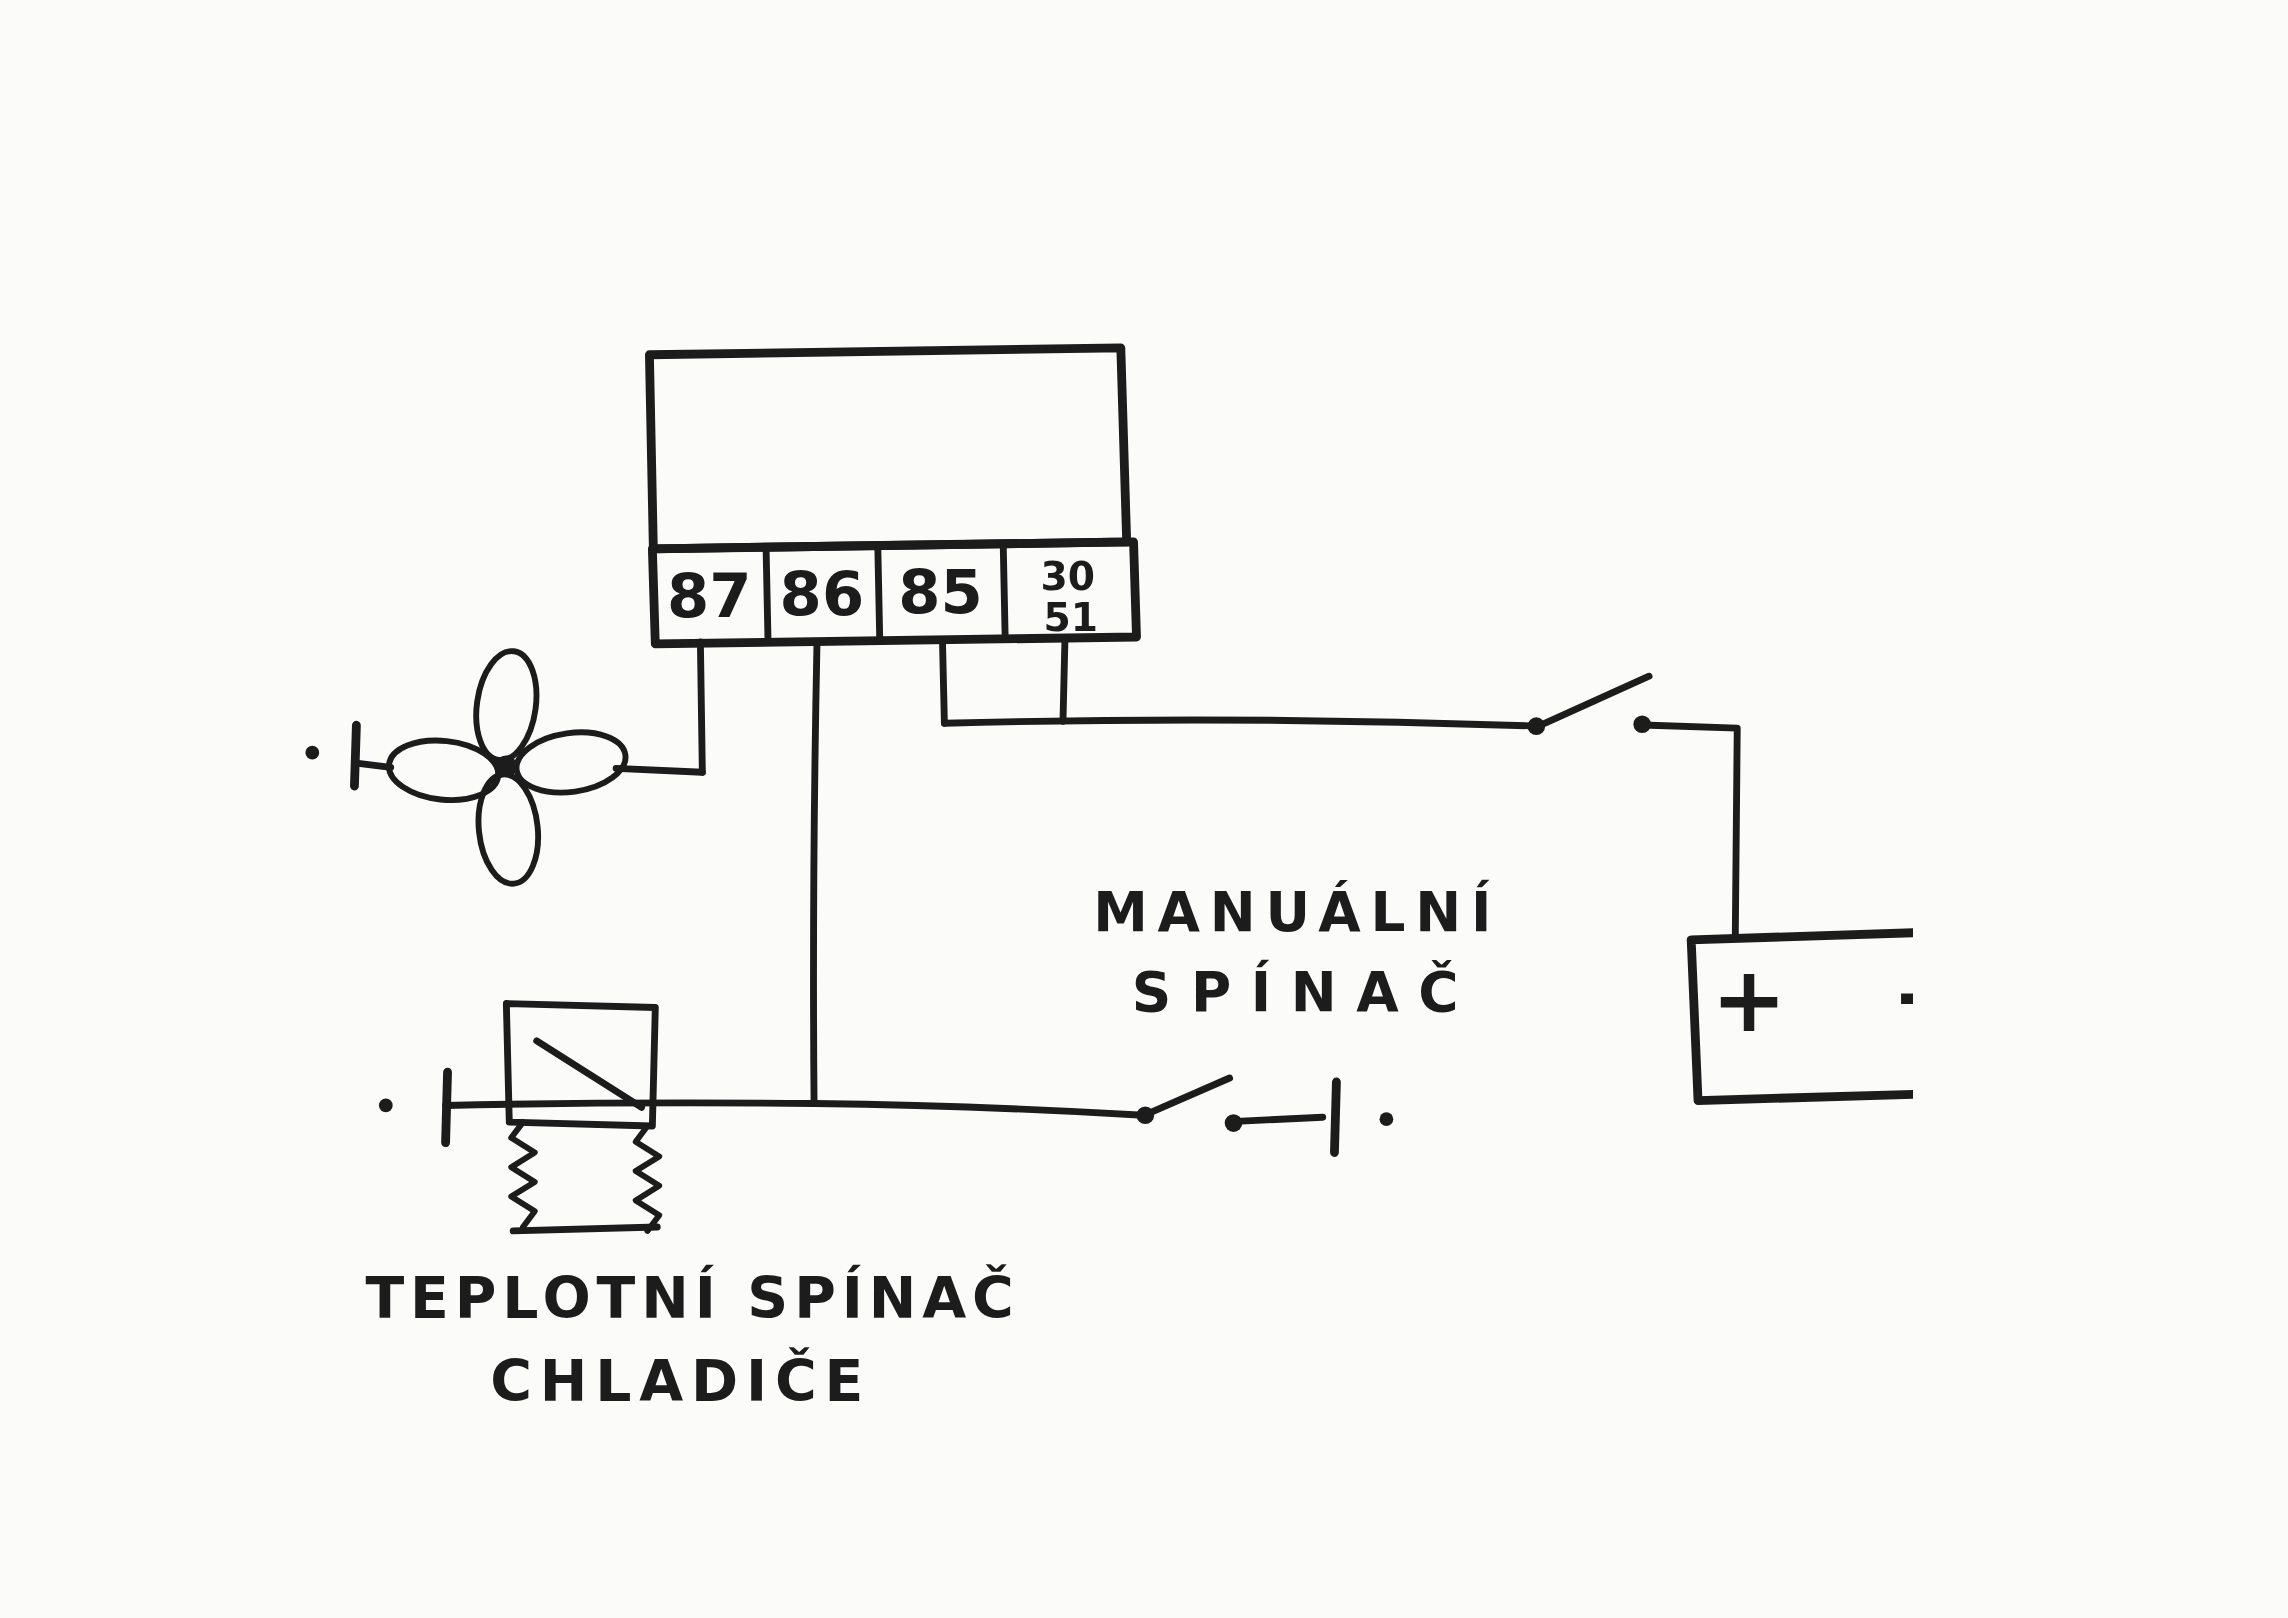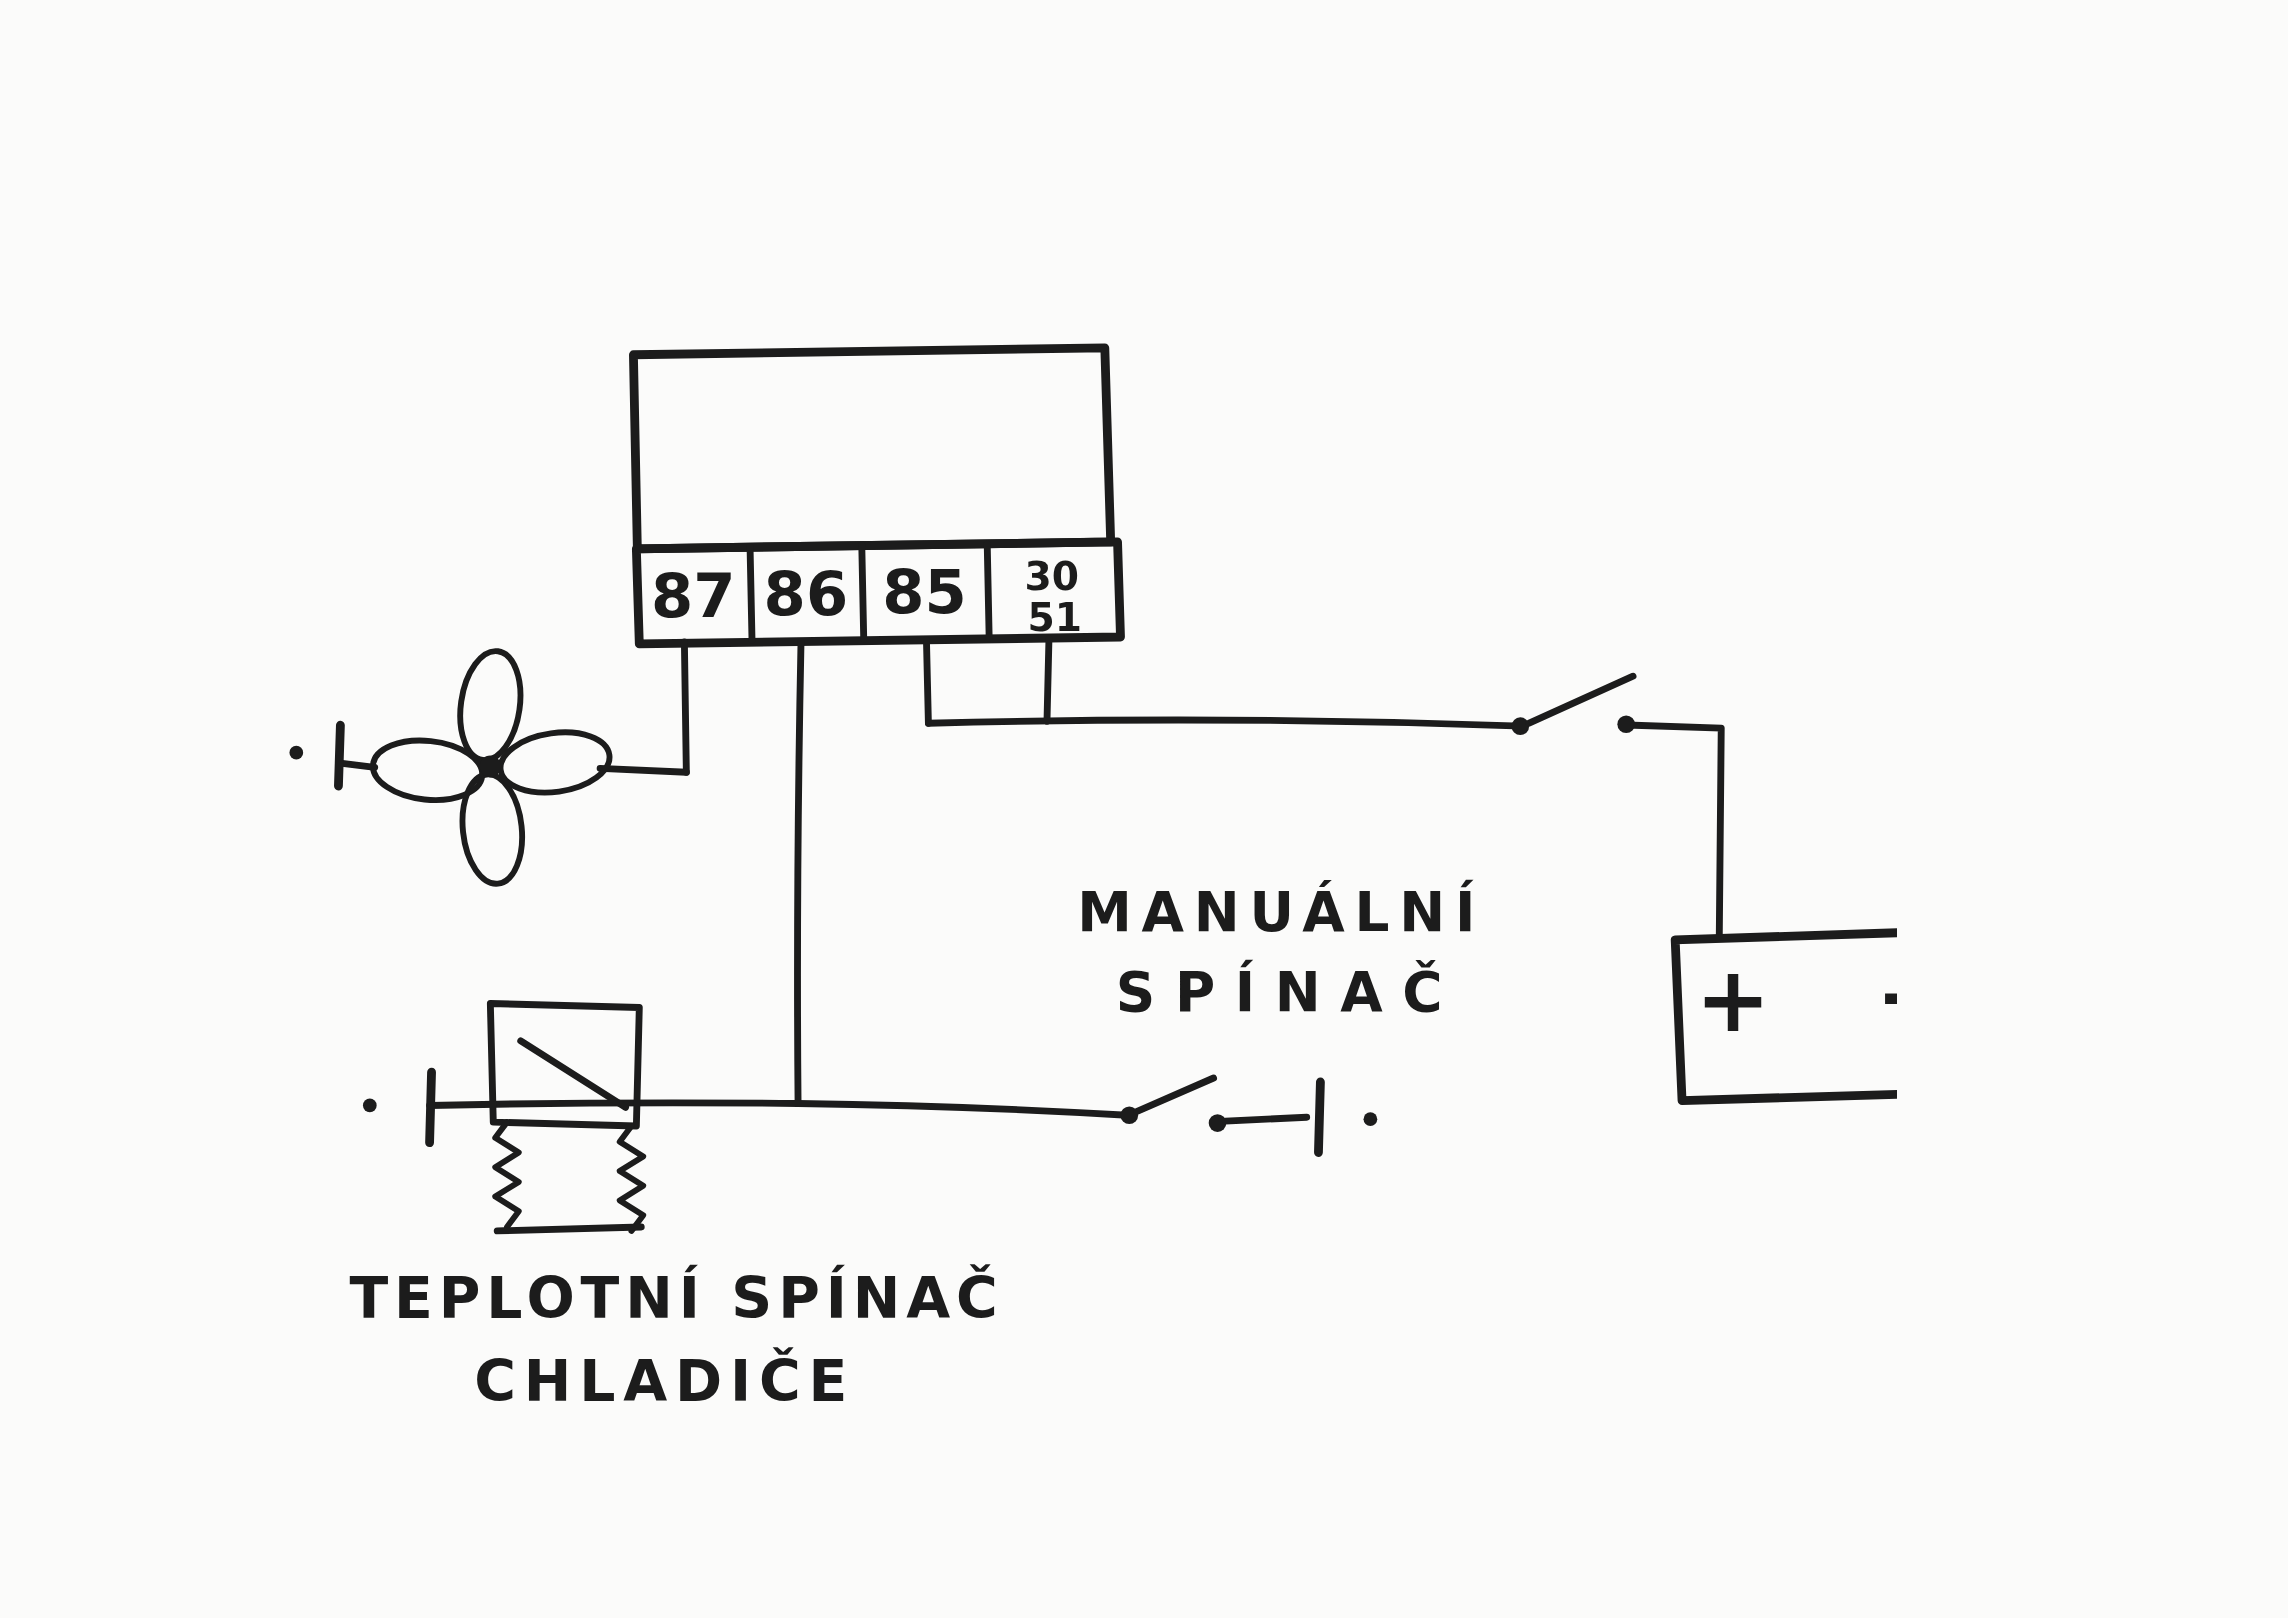--- a/index.html
+++ b/index.html
@@ -3,20 +3,21 @@
 <meta charset="utf-8">
 <style>
   html, body { margin: 0; padding: 0; }
   body { background: var(--paper, #fbfbfa); }
   .canvas {
     position: relative;
     width: 1897px;
     height: 1618px;
     background: var(--paper, #fbfbfa);
     overflow: hidden;
+    margin-left: 16px;
   }
   svg { display: block; }
   .stroke {
     fill: none;
     stroke: var(--ink, #1c1c1c);
     stroke-width: 7;
     stroke-linecap: round;
     stroke-linejoin: round;
   }
   .thick { stroke-width: 9; }

